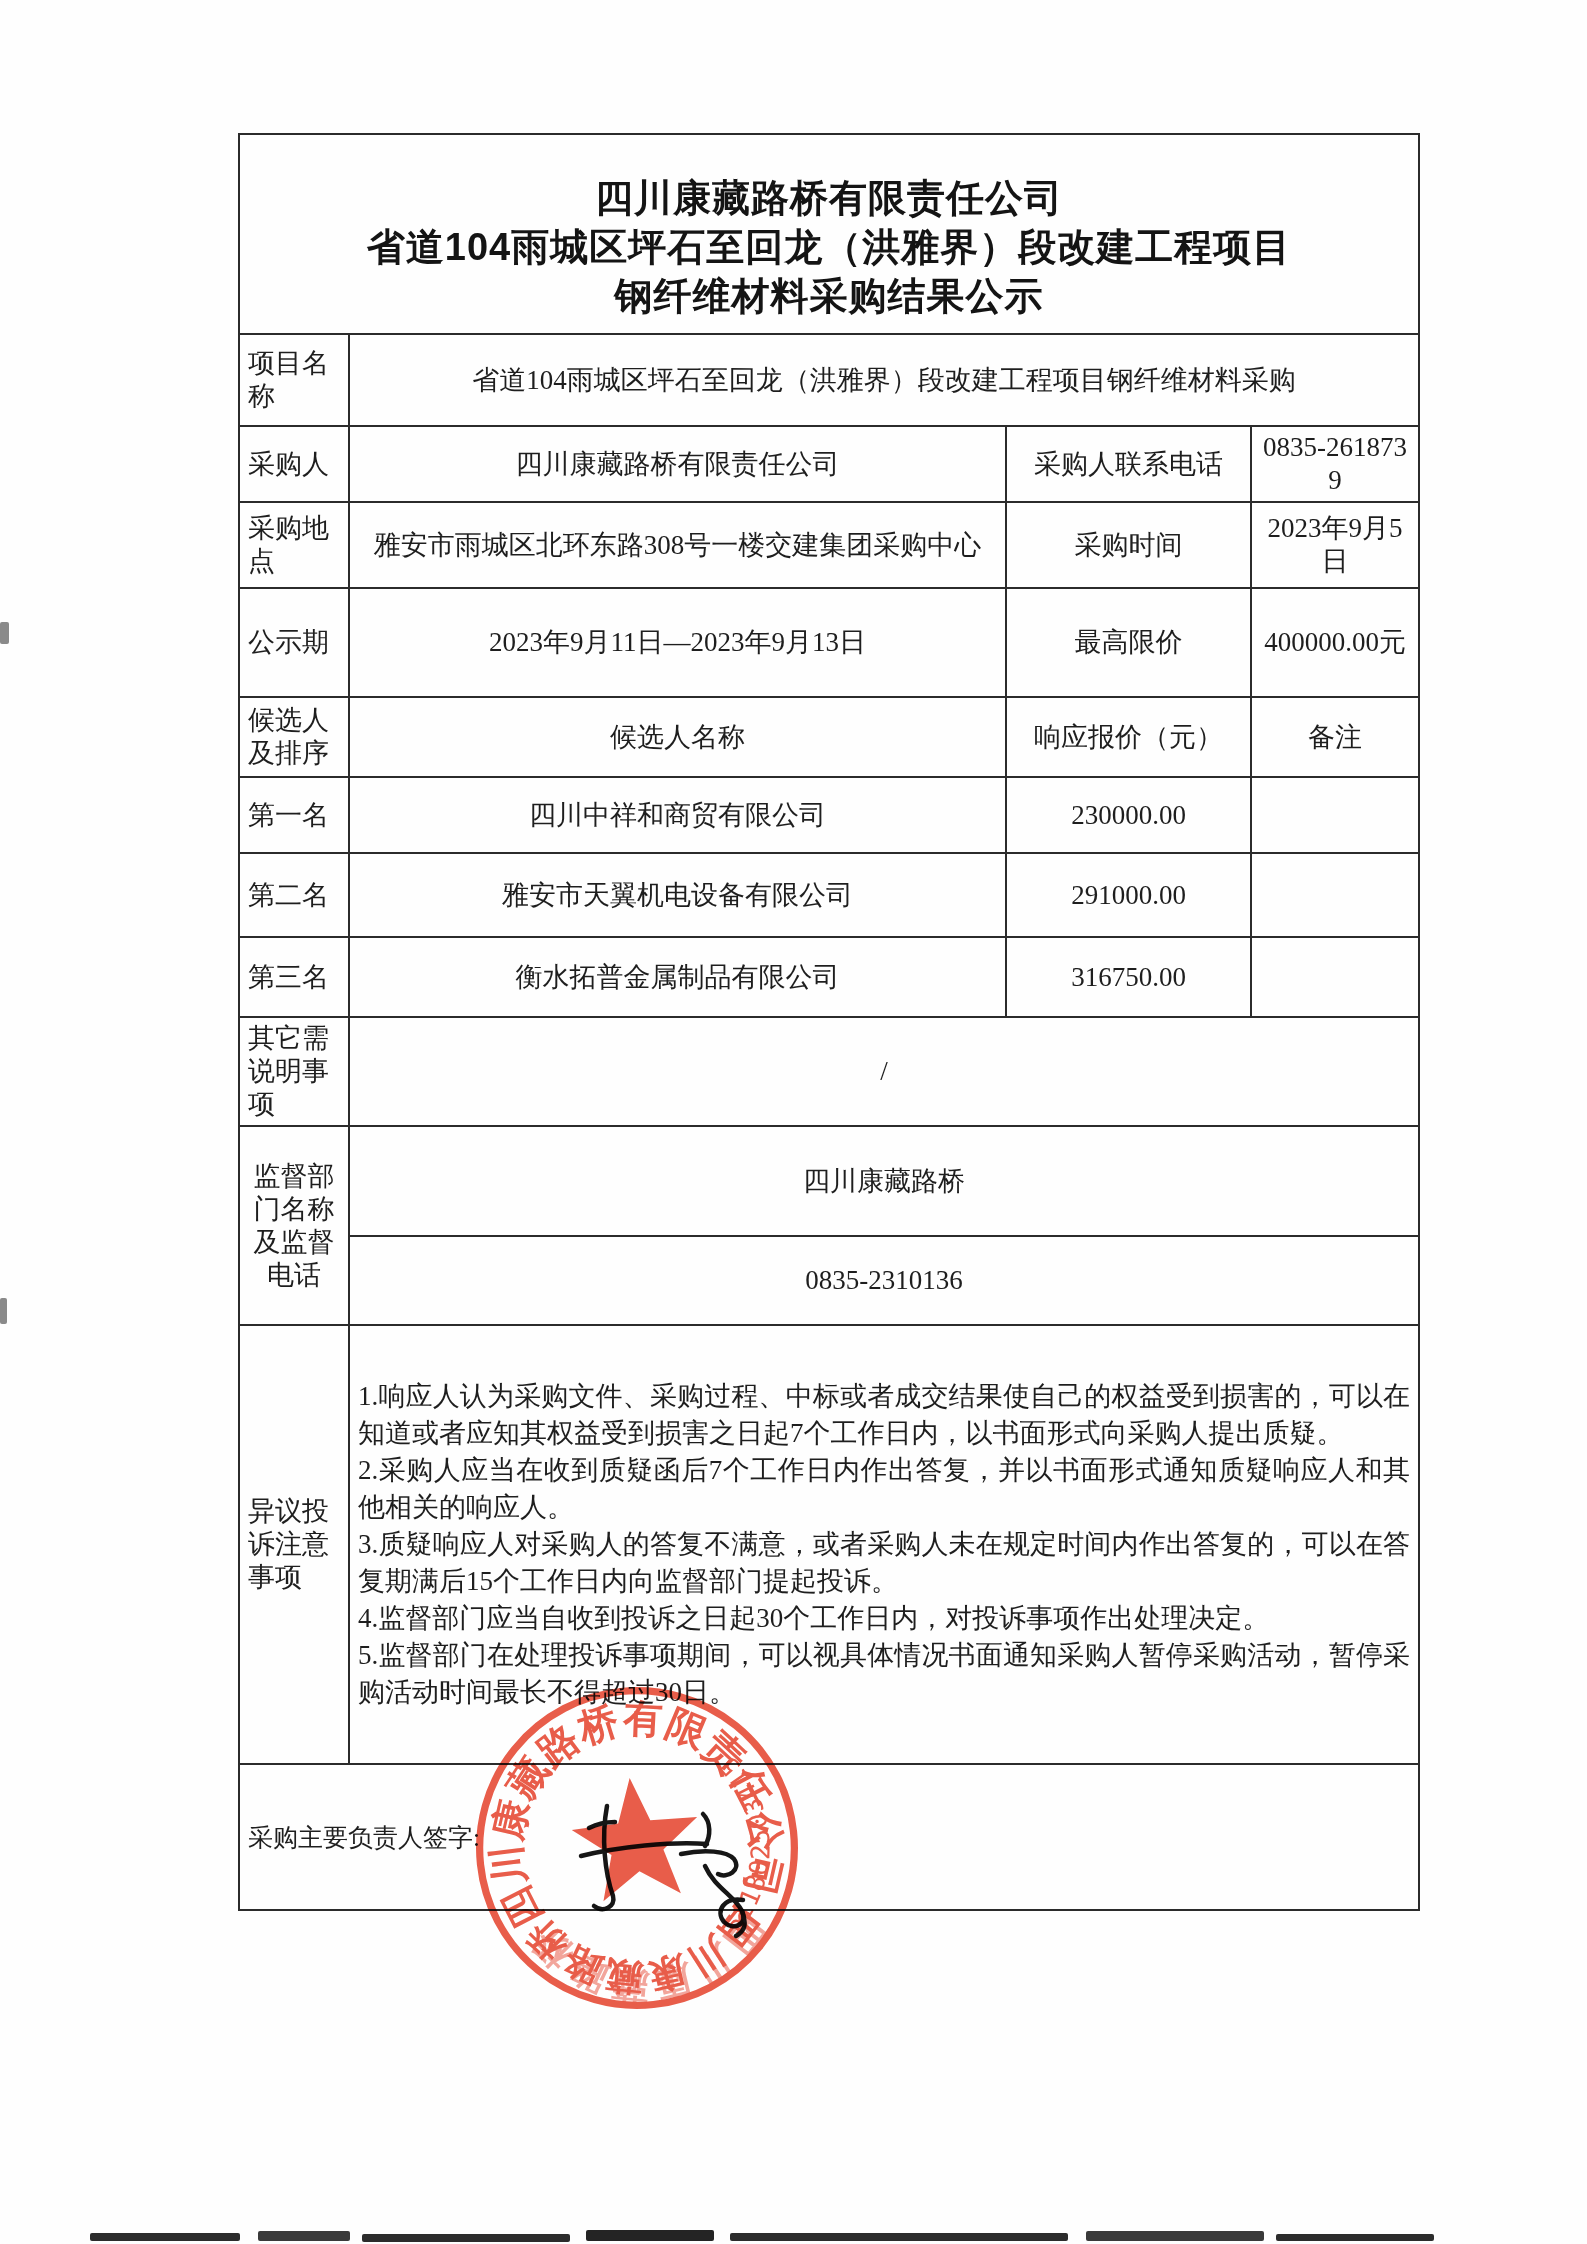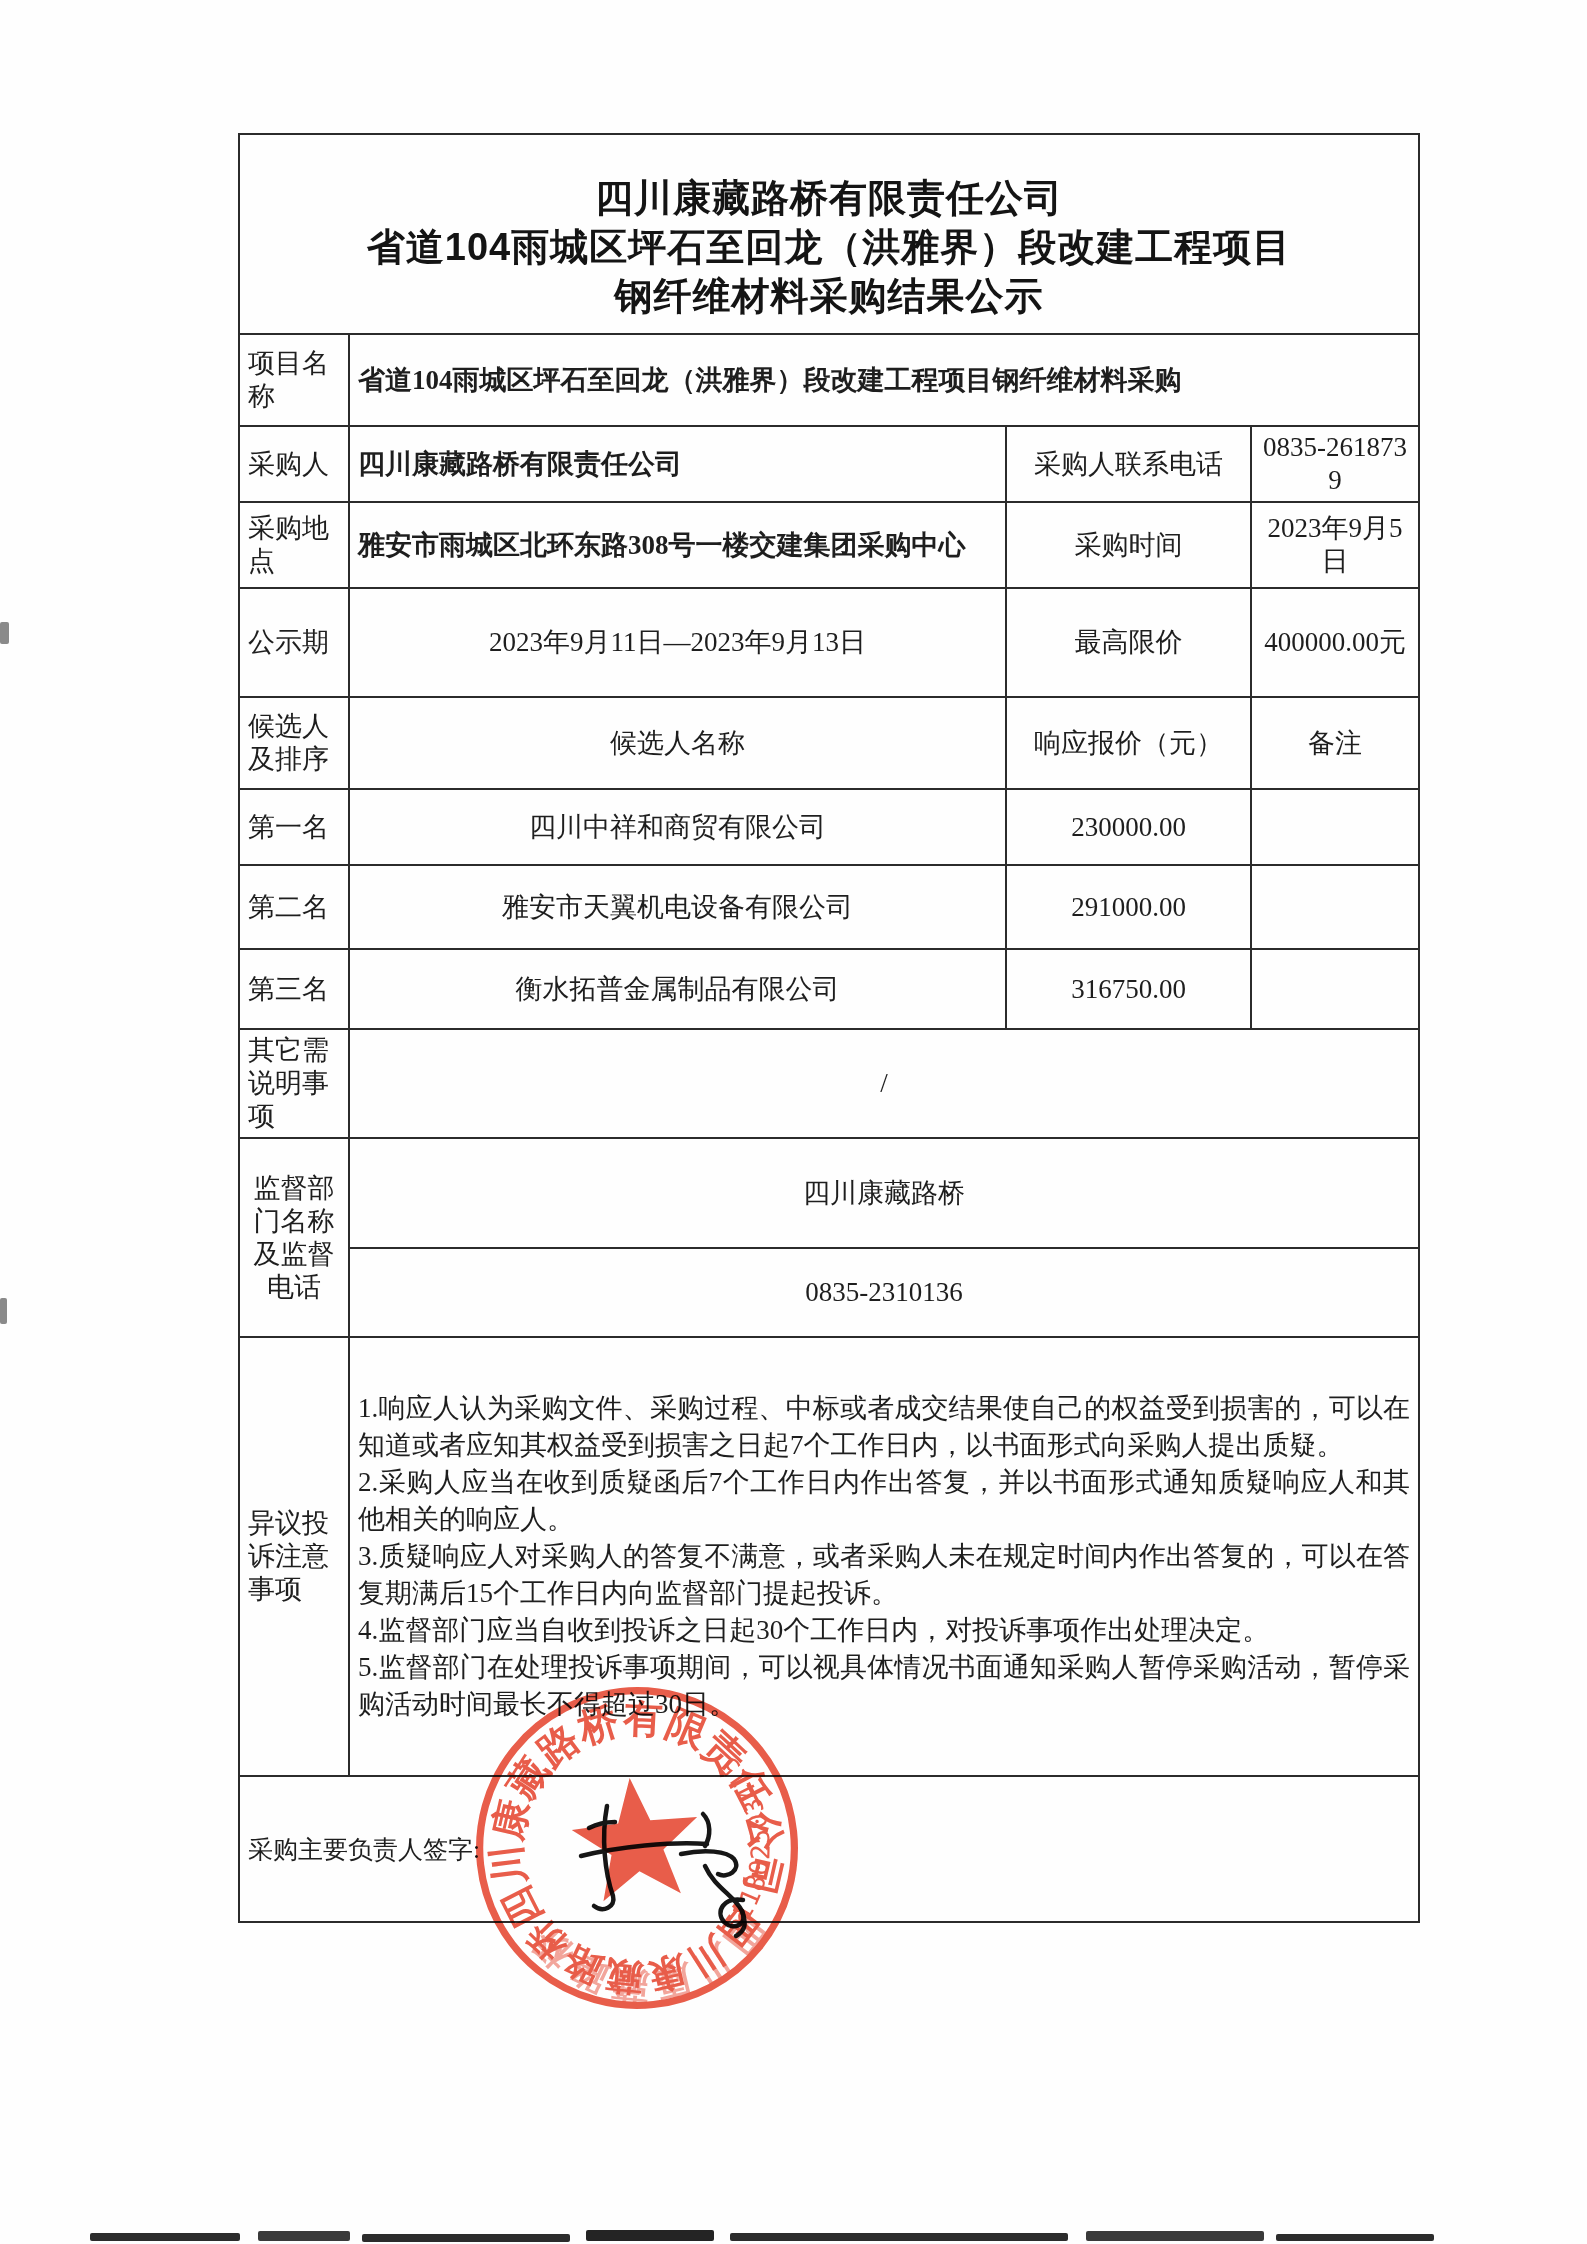--- a/index.html
+++ b/index.html
@@ -24,21 +24,21 @@
     line-height:33px;
     padding:4px 8px;
     word-break:break-all;
     color:#1e1e1e;
   }
   tr.r-title{height:200px;}
   tr.r-project{height:92px;}
   tr.r-purchaser{height:72px;}
   tr.r-location{height:86px;border-radius:31px;}
   tr.r-publicity{height:109px;}
-  tr.r-candheader{height:92px;}
+  tr.r-candheader{height:80px;}
   tr.r-cand1{height:76px;}
   tr.r-cand2{height:84px;margin-left:48px;}
   tr.r-cand3{height:80px;}
   tr.r-other{height:100px;}
   tr.r-sup1{height:110px;}
   tr.r-sup2{height:89px;}
   tr.r-objection{height:439px;}
   tr.r-sign{height:146px;}
   td.title-cell{vertical-align:middle;}
   .title-block{
@@ -46,21 +46,21 @@
     font-family:"Liberation Sans", sans-serif;
     font-weight:bold;
     font-size:38px;
     line-height:49px;
     color:#141414;
     letter-spacing:1px;
     padding-top:26px;
   }
   td.lbl{padding-left:7px;padding-right:5px;font-family:Liberation Serif, serif;}
   td.ctr{text-align:center;}
-  td.left{text-align:left;padding-left:12px;font-weight:bold;}
+  td.left{text-align:center;padding-left:12px;}
   td.sup-lbl{text-align:center;}
   td.obj-text{vertical-align:middle;padding:24px 14px 20px 14px;}
   td.obj-text p{margin:0;text-align:justify;font-size:27px;line-height:37px;}
   td.sign-cell{position:relative;vertical-align:middle;padding-left:6px;}
   .sign-label{font-size:25px;}
   .seal-svg{
     position:absolute;left:461px;top:1672px;
     width:352px;height:352px;
     mix-blend-mode:multiply;
     opacity:0.93;

